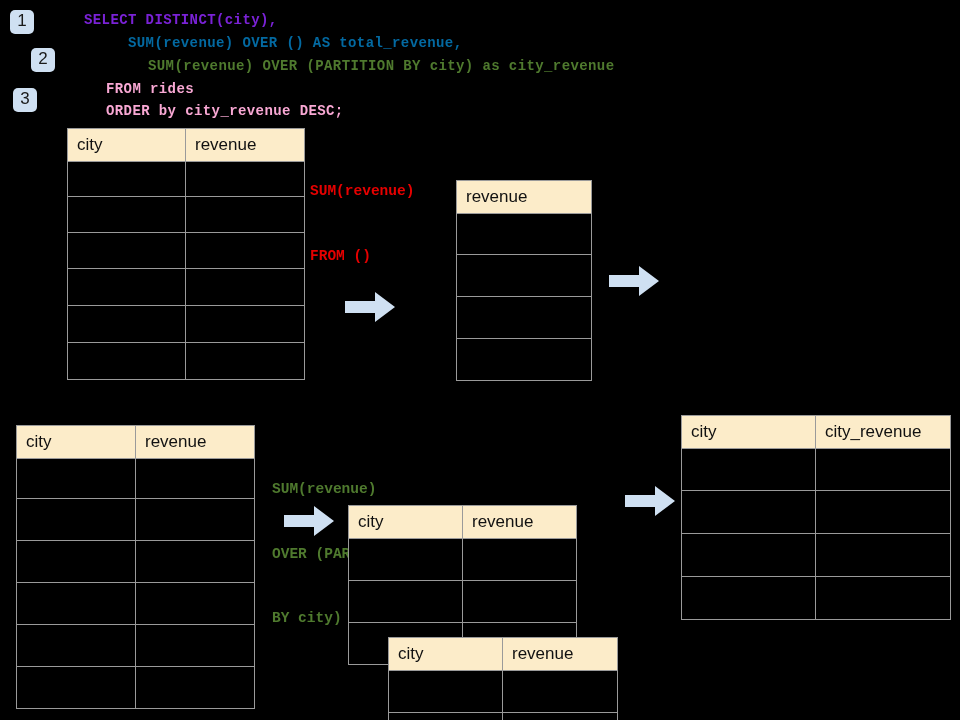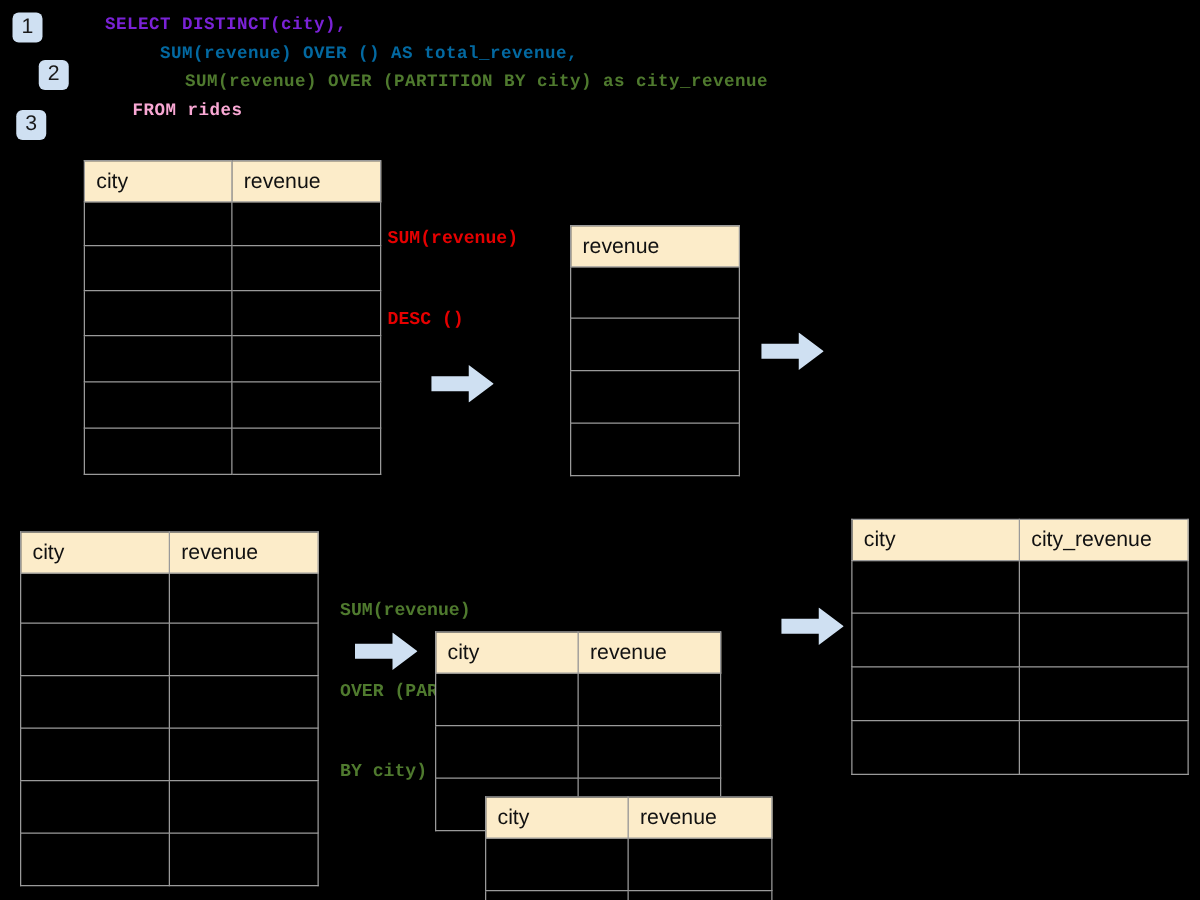--- a/index.html
+++ b/index.html
@@ -84,25 +84,26 @@
 <div id="stage">
 
   <div class="badge" style="left:10px;top:10px;">1</div>
   <div class="badge" style="left:31px;top:48px;">2</div>
   <div class="badge" style="left:13px;top:88px;">3</div>
 
   <div class="code c-violet" style="left:84px;top:12px;">SELECT DISTINCT(city),</div>
   <div class="code c-red" style="left:128px;top:35px;">SUM(revenue) OVER () AS total_revenue,</div>
   <div class="code c-green" style="left:116px;top:58px;margin-left:32px;">SUM(revenue) OVER (PARTITION BY city) as city_revenue</div>
   <div class="code c-purple" style="left:106px;top:81px;">FROM rides</div>
+  <div class="code c-purple" style="left:106px;top:103px;">ORDER by city_revenue DESC;</div>
 
 
   <div class="anno anno-red" style="left:310px;top:138px;">
     <div>SUM(revenue)</div>
-    <div>DESC ()</div>
+    <div>FROM ()</div>
   </div>
 
   <div class="anno anno-green" style="left:272px;top:436px;">
     <div>SUM(revenue)</div>
     <div>OVER (PARTITION</div>
     <div>BY city)</div>
   </div>
 
   <table class="tbl" style="left:67px;top:128px;width:237px;">
     <colgroup>

